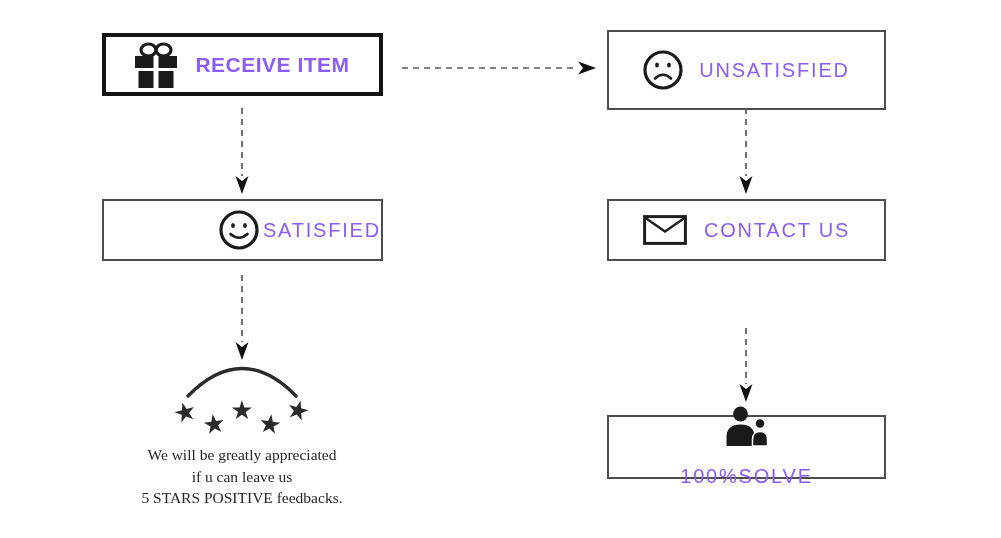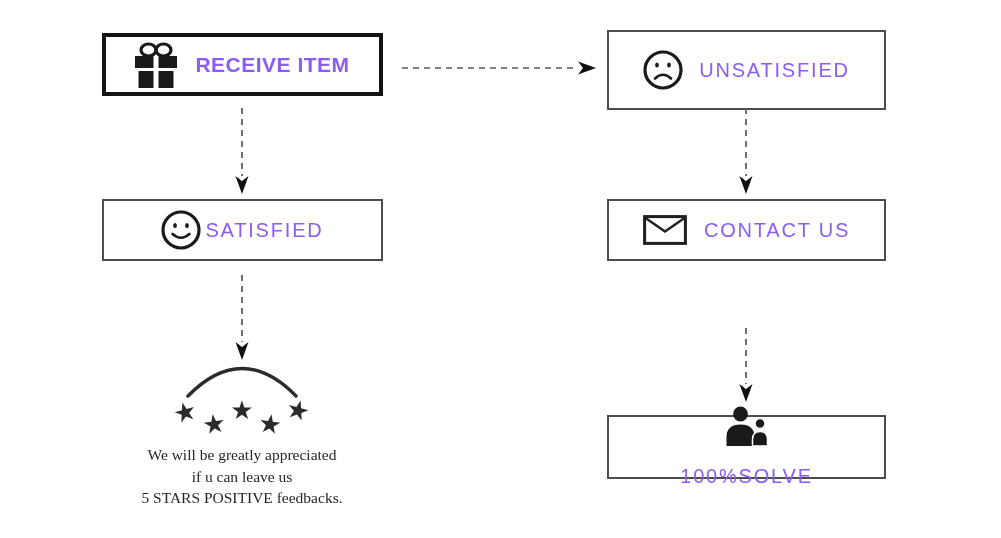--- a/index.html
+++ b/index.html
@@ -8,21 +8,21 @@
     font-family:"Liberation Sans","DejaVu Sans",sans-serif;color:#1c1c1c;
   }
   .fbox{
     position:absolute;background:#ffffff;display:flex;align-items:center;justify-content:center;
     box-sizing:border-box;
   }
   .fbox .lbl{font-size:20px;letter-spacing:1.8px;white-space:nowrap;color:#8b5cf6;}
   .fbox .ic{display:flex;align-items:center;justify-content:center;flex:0 0 auto;}
   #box-receive{left:102px;top:33px;width:281px;height:63px;border:4px solid #141414;gap:18px;}
   #box-receive .lbl{font-weight:bold;letter-spacing:0.5px;font-size:21px;}
-  #box-satisfied{left:102px;top:199px;width:281px;height:62px;border:2px solid #4d4d4d;gap:4px;}
+  #box-satisfied{left:102px;top:199px;width:281px;height:62px;border:2px solid #4d4d4d;gap:4px;justify-content:flex-end;}
   #box-unsatisfied{left:607px;top:30px;width:279px;height:80px;border:2px solid #4d4d4d;gap:16px;}
   #box-contact{left:607px;top:199px;width:279px;height:62px;border:2px solid #4d4d4d;gap:17px;align-items:center;}
   #box-solve{left:607px;top:415px;width:279px;height:64px;border:2px solid #4d4d4d;gap:19px;flex-direction:column;}
   .arrow{position:absolute;}
   .note{
     position:absolute;text-align:center;font-size:15.5px;line-height:21px;color:#262626;
   }
   #contact-note{left:591px;top:276px;width:310px;}
   #feedback-note{left:77px;top:444px;width:330px;line-height:21.5px;font-family:Liberation Serif, serif;}
   .bigquote{

